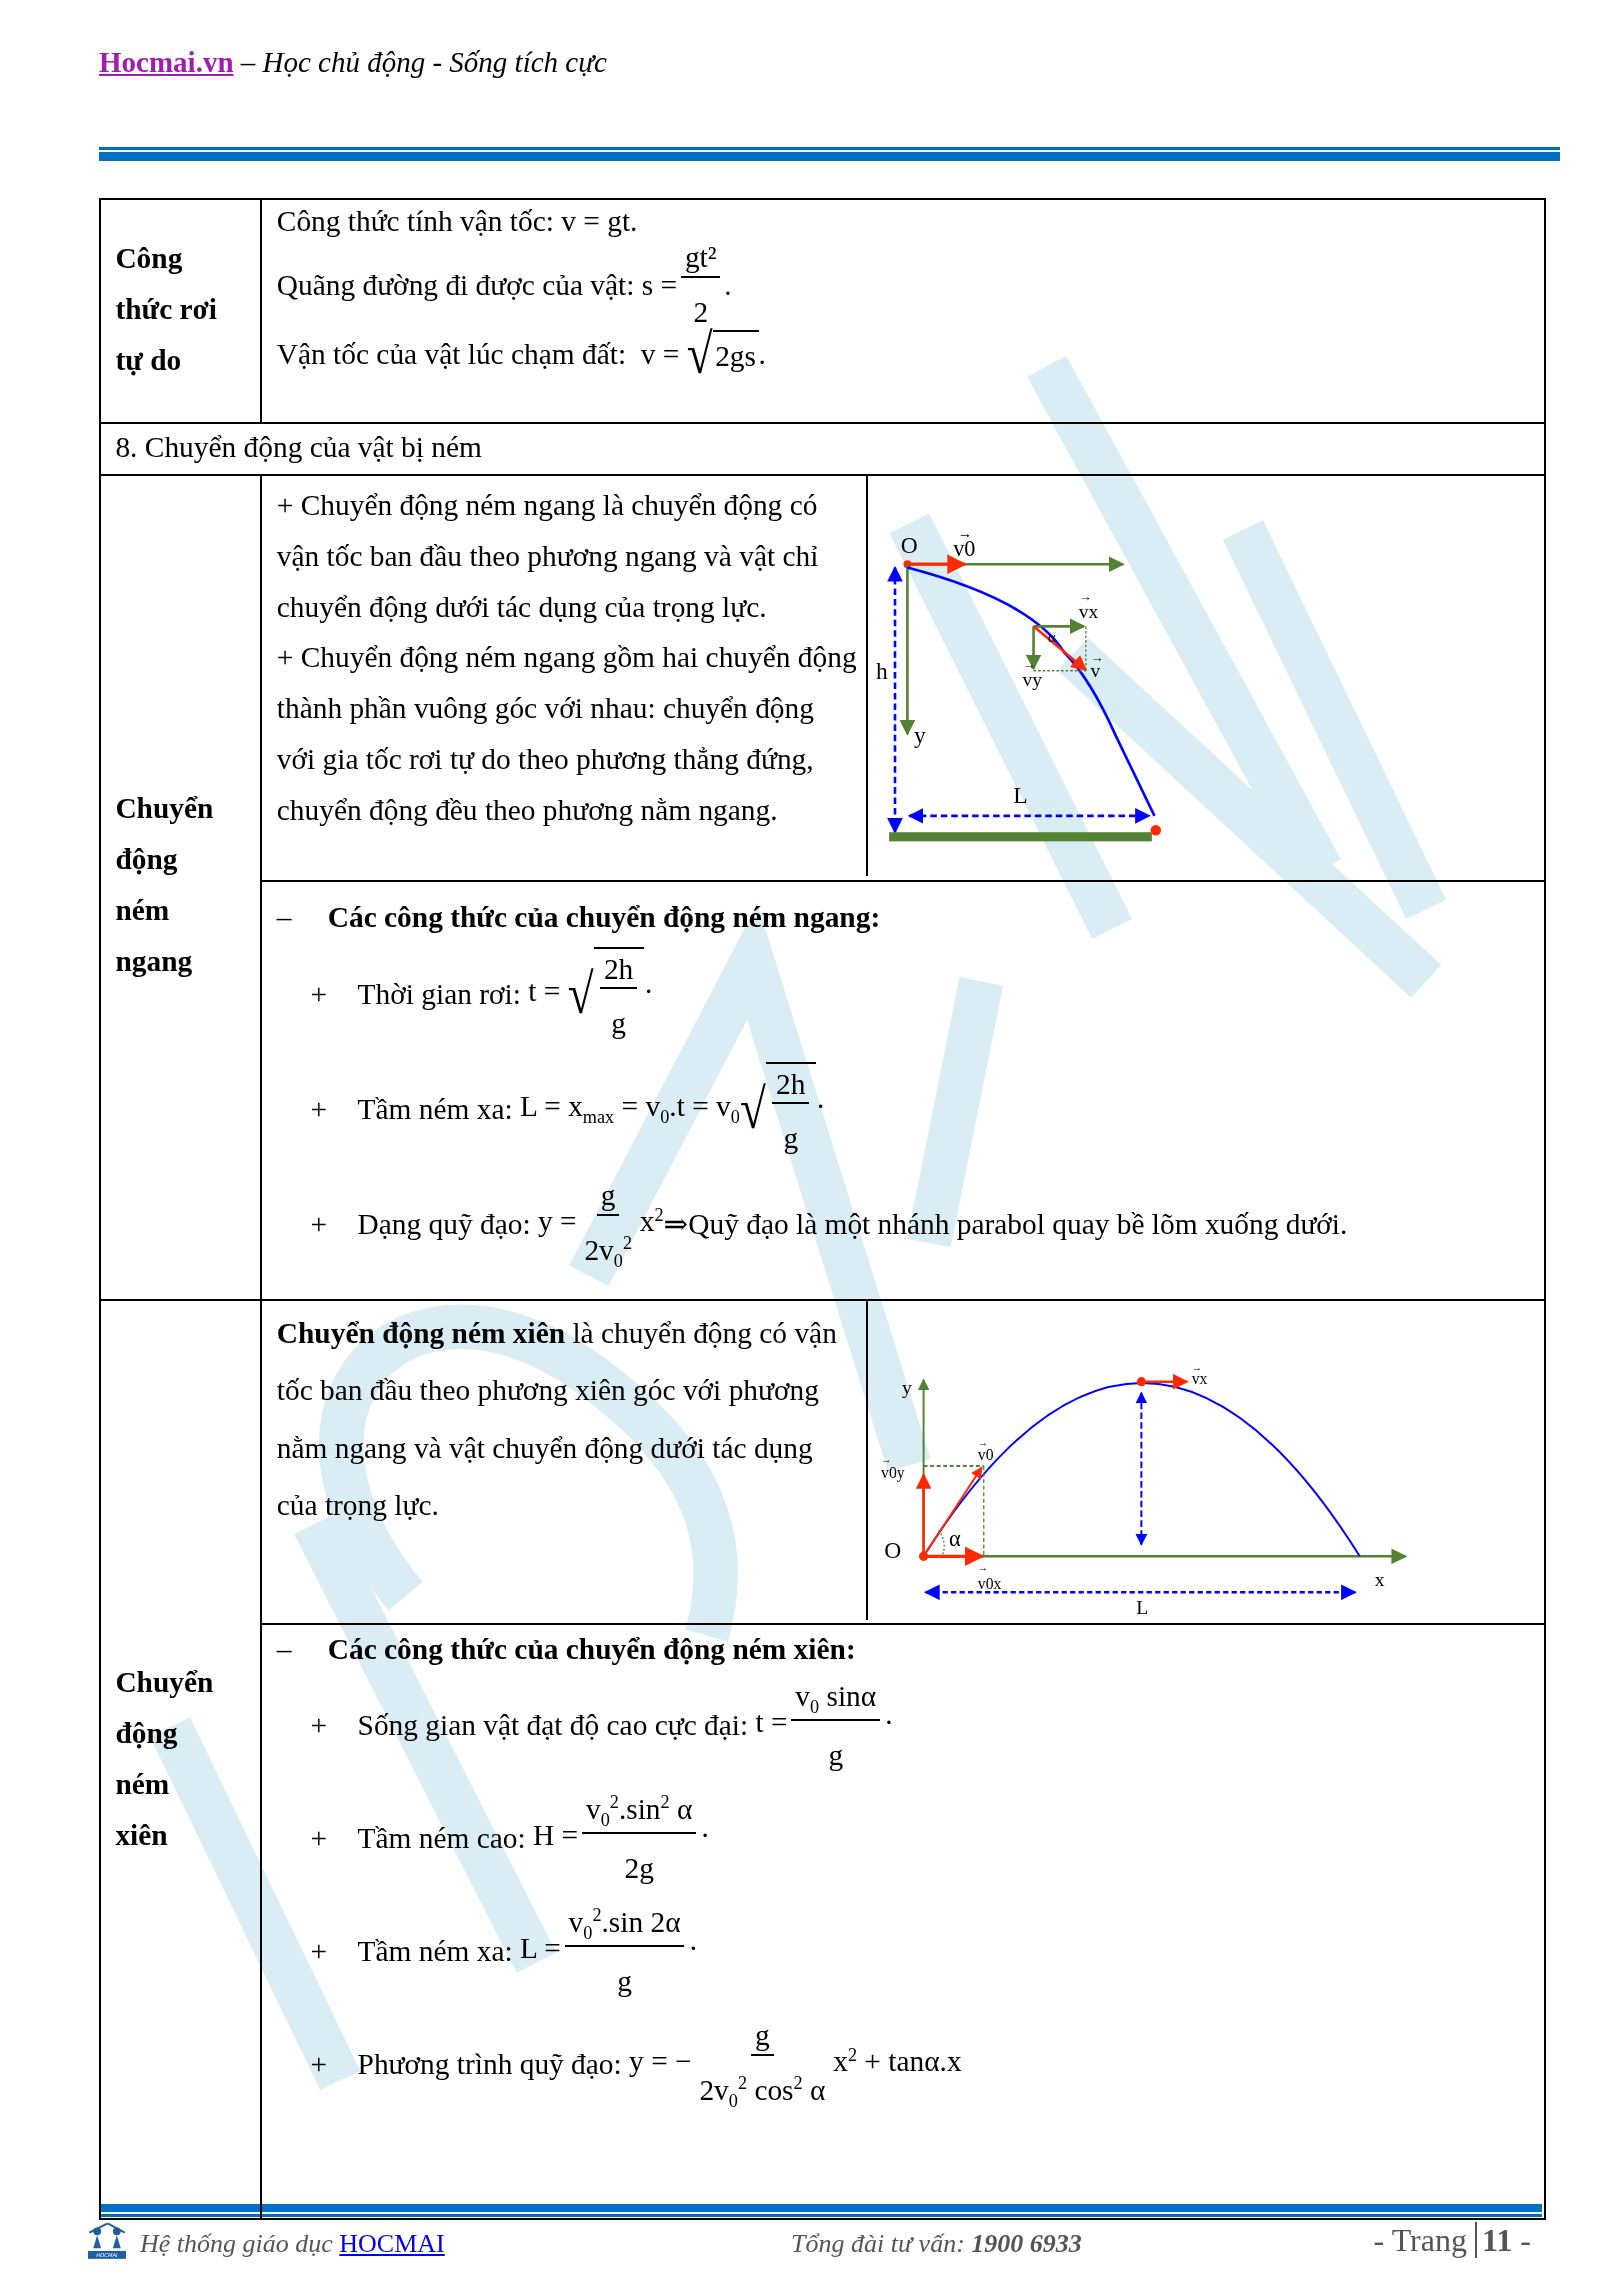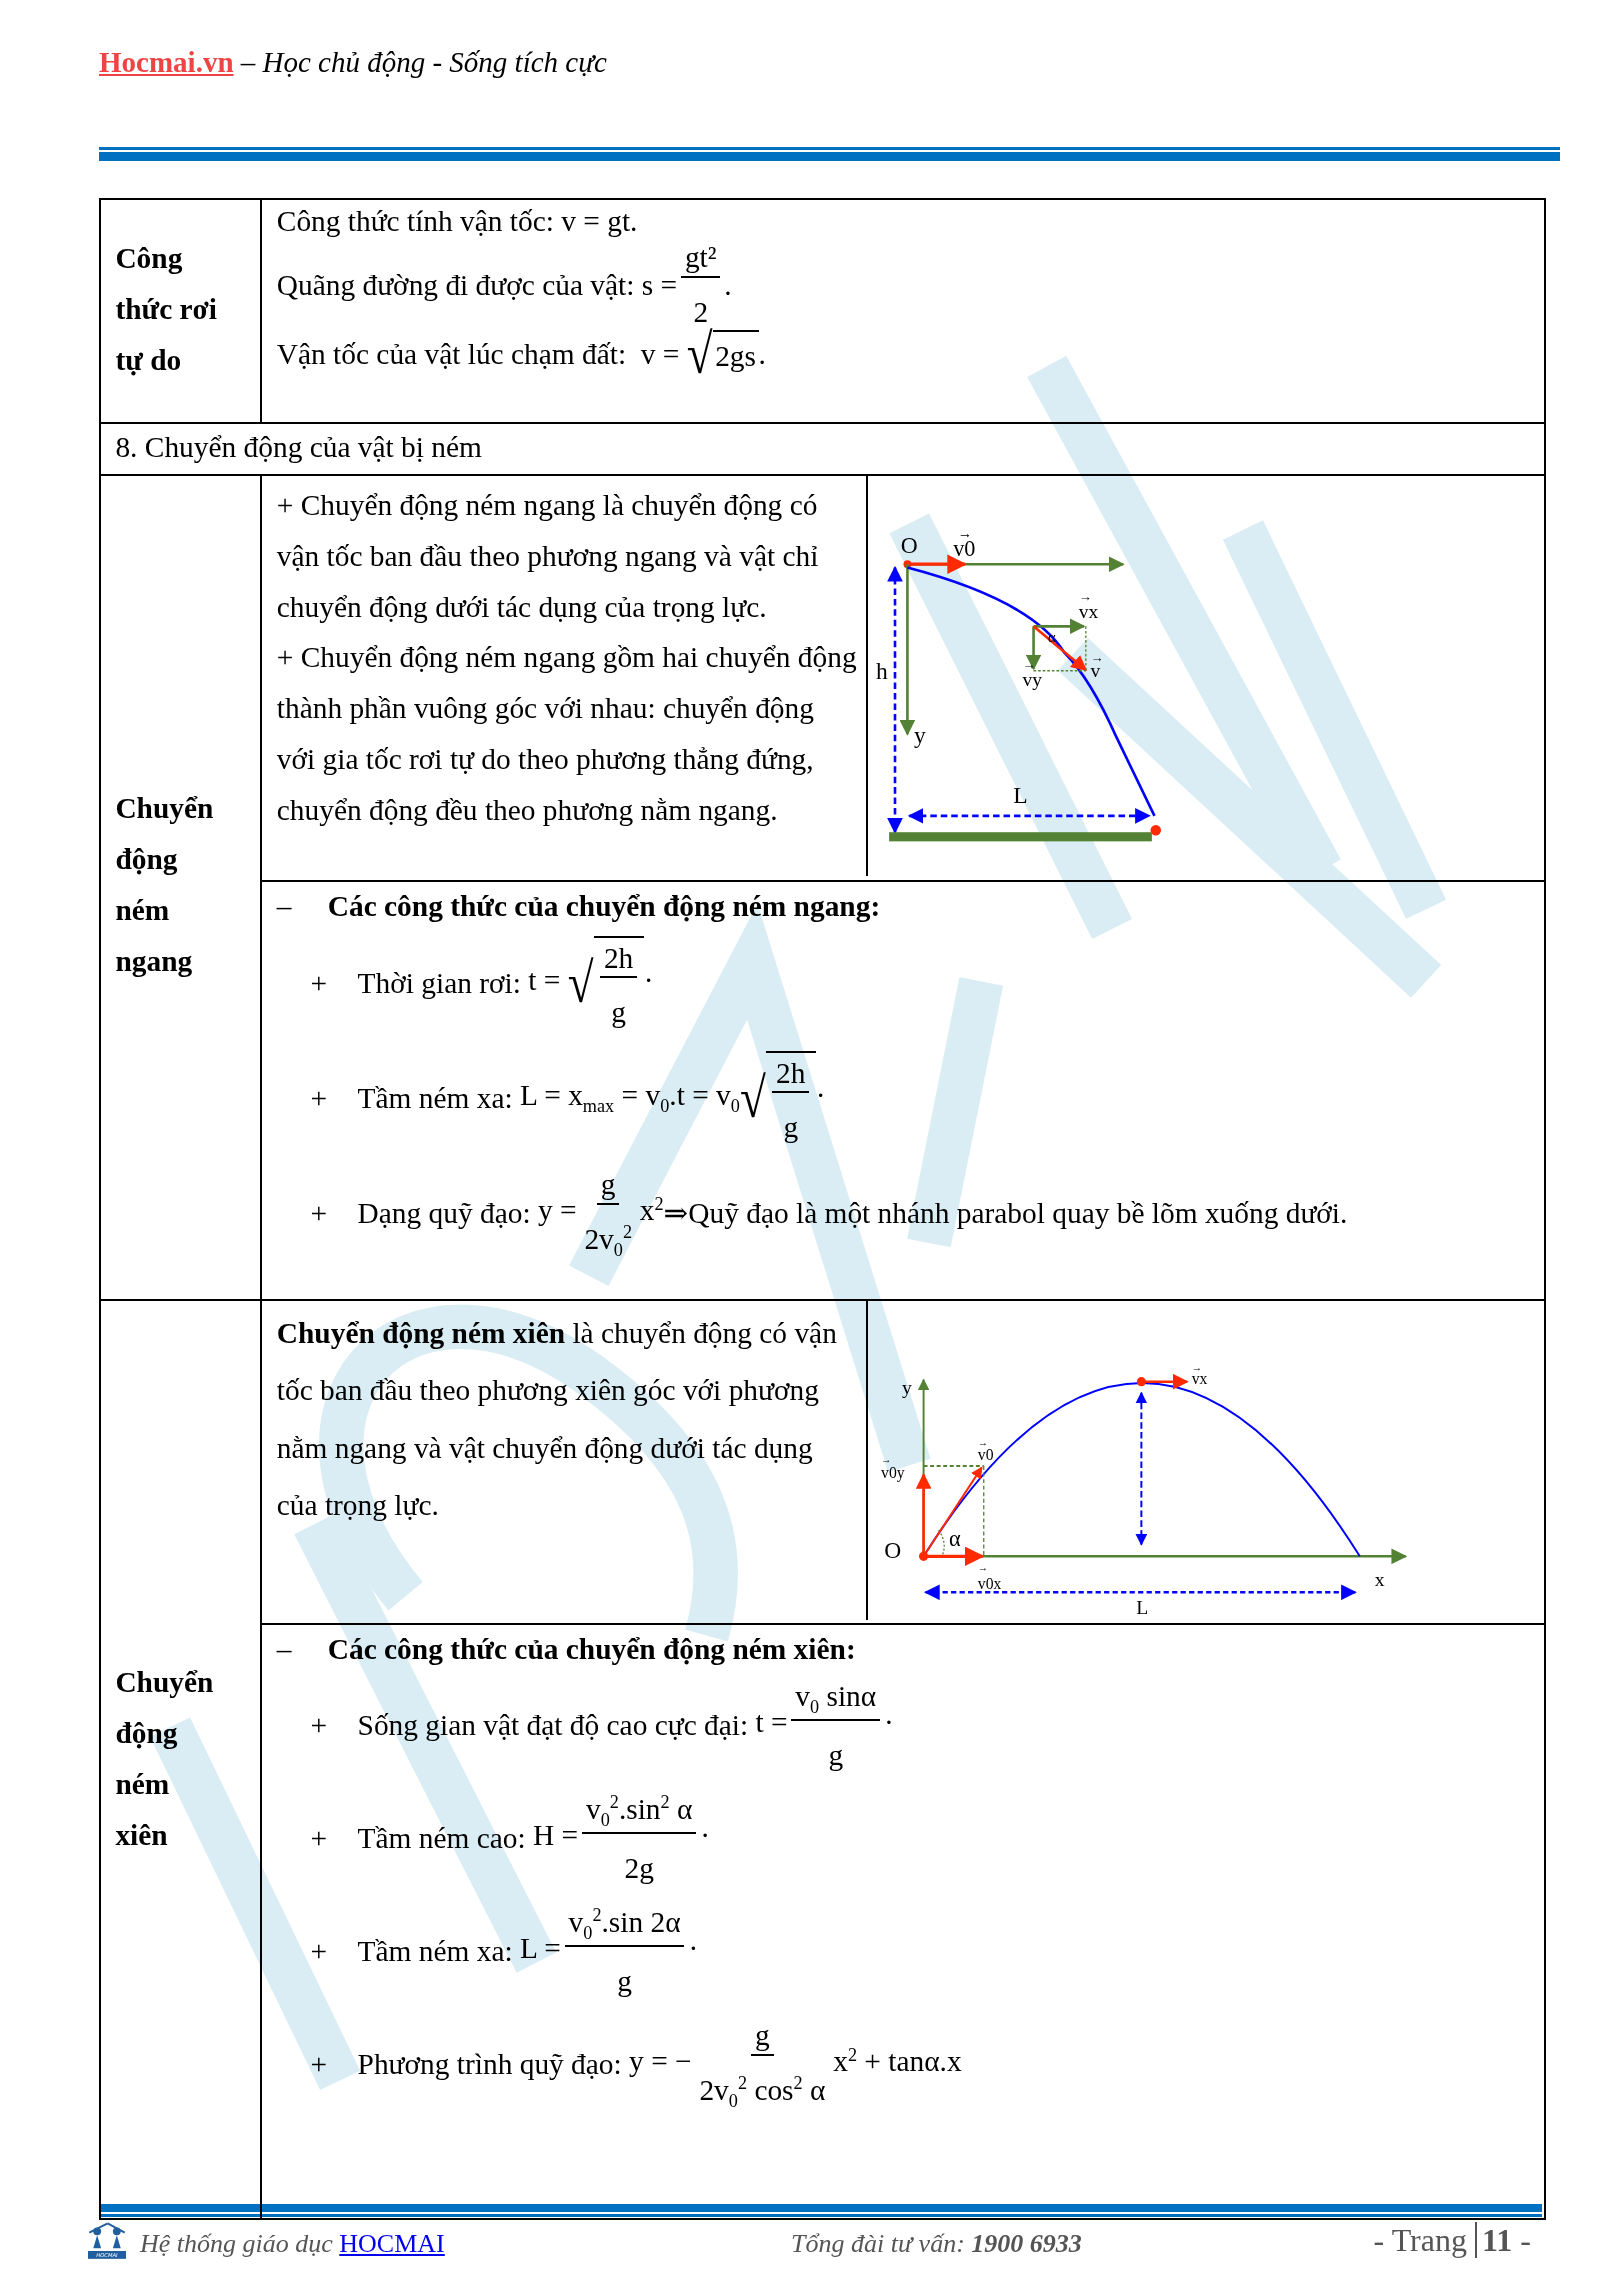--- a/index.html
+++ b/index.html
@@ -4,21 +4,21 @@
 <style>
   html, body { margin:0; padding:0; background:#ffffff; }
   body { width:1623px; height:2295px; position:relative; overflow:hidden;
          font-family:"Liberation Serif", "DejaVu Serif", serif; color:#000; }
 
   
   .watermark { position:absolute; left:0; top:0; width:1623px; height:2295px; pointer-events:none; z-index:0; }
 
   
   .header { position:absolute; left:99px; top:46px; font-size:29px; z-index:2; }
-  .header .brand { color:#ef4444; font-weight:bold; text-decoration:underline; font-family:"Liberation Serif", serif; }
+  .header .brand { color:#a21caf; font-weight:bold; text-decoration:underline; font-family:"Liberation Serif", serif; }
   .header .slogan { font-style:italic; }
   .rule-top-thin { position:absolute; left:99px; top:147px; width:1461px; height:3.3px; background:#0070c0; z-index:2; }
   .rule-top-thick { position:absolute; left:99px; top:152px; width:1461px; height:9.2px; background:#0070c0; z-index:2; }
 
   
   .sheet { position:absolute; left:99px; top:198px; width:1447px; z-index:1; }
   table { border-collapse:collapse; width:1447px; table-layout:fixed; }
   td { border:2.6px solid #000; vertical-align:top; padding:0; font-size:29.4px; line-height:1.72; }
   td.label { font-weight:bold; width:145px; padding:0 0 0 14.4px; }
   .c { padding:5.2px 13px 5.2px 14.4px; }
@@ -190,21 +190,21 @@
             <text x="12" y="310" font-size="36" font-family="Liberation Serif, serif">h</text>
             <text x="70" y="408" font-size="36" font-family="Liberation Serif, serif">y</text>
             <text x="222" y="500" font-size="36" font-family="Liberation Serif, serif">L</text>
           </svg>
         </div>
       </div>
     </td>
   </tr>
   <tr style="height:419px">
     <td class="c" style="padding-left:9.2px">
-      <div style="line-height:39px;margin-top:0px">
+      <div style="line-height:39px;margin-top:11px">
         <span class="bullet-dash" style="padding-left:5.2px">–</span><span class="bold">Các công thức của chuyển động ném ngang:</span>
       </div>
 
       <div class="formula-line" style="min-height:115px">
         <span class="bullet-plus">+</span>
         <span>Thời gian rơi:</span>&nbsp;
         <span class="math">t =&nbsp;<span class="sqrt">
                   <span class="rad">√</span>
                   <span class="under"><span class="frac">
                       <span class="num">2h</span>

